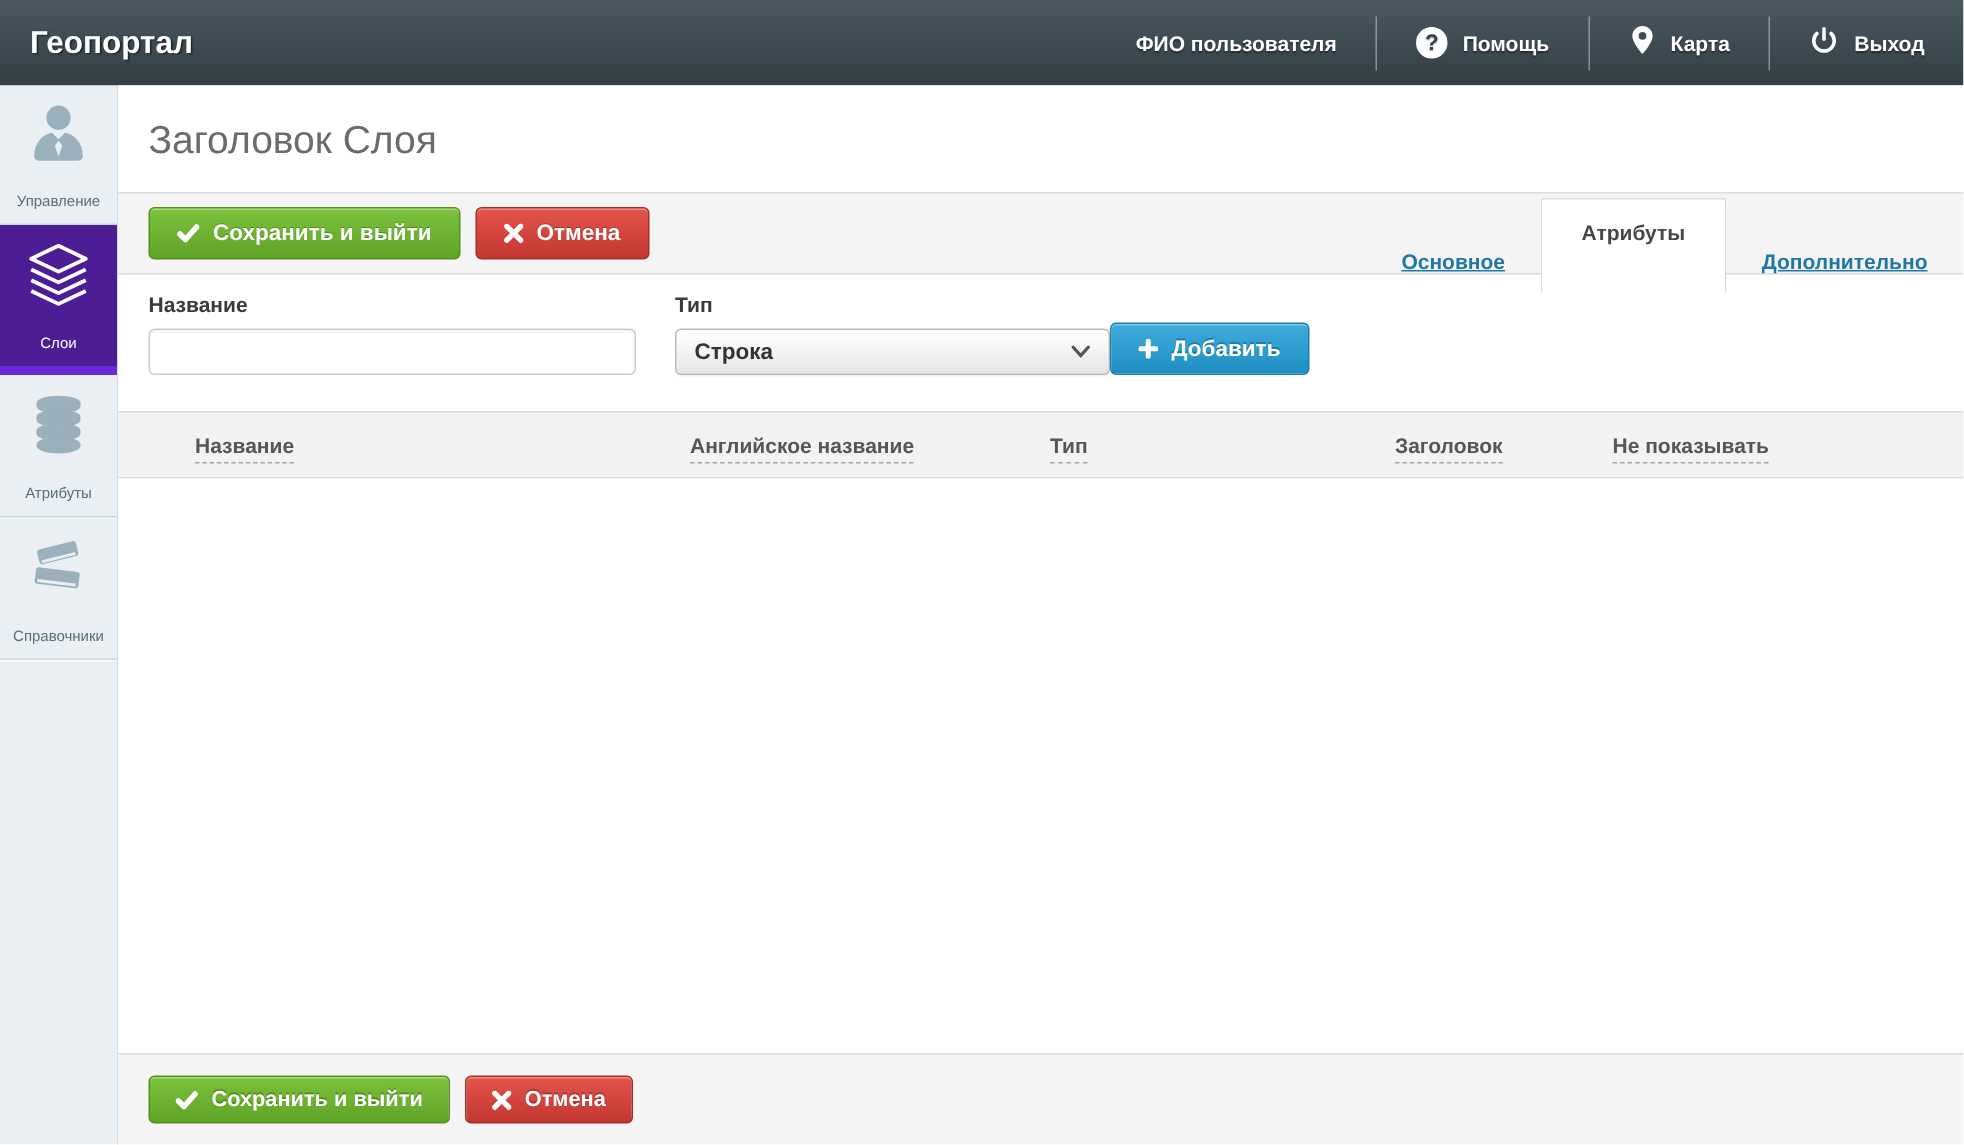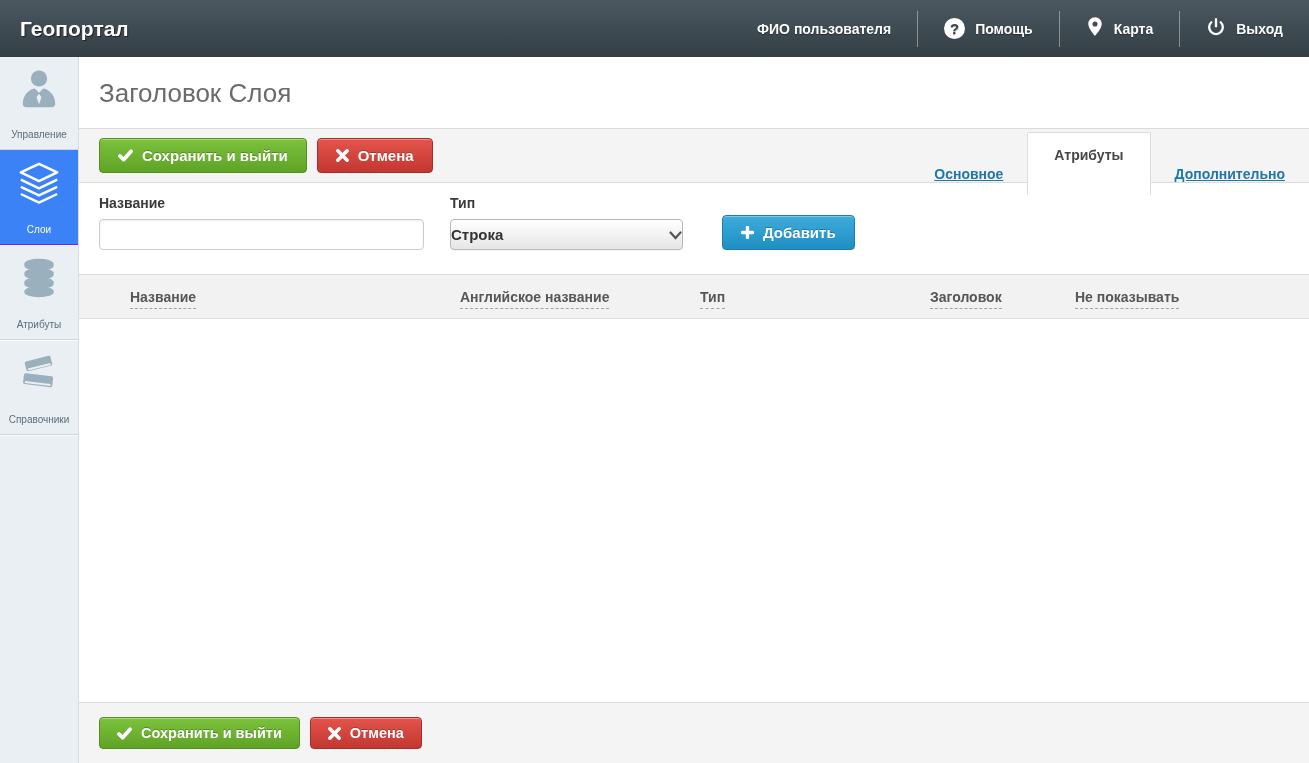--- a/index.html
+++ b/index.html
@@ -61,22 +61,22 @@
     box-shadow: 0 1px 0 rgba(255,255,255,.8);
     cursor: pointer;
   }
   .side-item .icon { display: block; margin: 0 auto; }
   .side-item svg { display: block; margin: 0 auto; }
   .side-label {
     display: block; margin-top: 19px;
     font-size: 10px; color: #5c6e79; white-space: nowrap;
   }
   .side-item.active {
-    background: #3b82f6;
-    border-bottom: 1px solid #6d28d9;
+    background: #4c1d95;
+    border-bottom: 6px solid #6d28d9;
     box-shadow: none;
   }
   .side-item.active .side-label { color: #fff; }
 
   
   .main { flex: 1; display: flex; flex-direction: column; min-width: 0; background: #fff; }
 
   .title-bar { padding: 21px 20px 19px; background: #fff; }
   .page-title { font-size: 26px; font-weight: normal; color: #6b6b6b; }
 
@@ -134,30 +134,30 @@
   .text-input {
     width: 325px; height: 31px;
     border: 1px solid #ccc; border-radius: 4px;
     padding: 0 10px; font-size: 14px; color: #333;
     font-family: "Liberation Sans", sans-serif;
     box-shadow: inset 0 1px 2px rgba(0,0,0,.08);
     outline: none;
   }
   .field + .field { margin-left: 26px; }
   .select {
-    width: 233px; height: 31px;
+    width: 290px; height: 31px;
     border: 1px solid #b8b8b8; border-radius: 4px;
     background: linear-gradient(#ffffff, #e6e6e6);
     display: flex; align-items: center;
-    padding: 0 0; cursor: pointer;
+    padding: 0 12px; cursor: pointer;
     box-shadow: 0 1px 1px rgba(0,0,0,.05);
   }
   .select-value { font-size: 15px; font-weight: bold; color: #333; }
   .select .chev { margin-left: auto; }
-  .add-btn-wrap { margin-left: 39px; }
+  .add-btn-wrap { }
 
   
   .thead {
     background: #f2f2f2;
     border-top: 1px solid #dcdcdc;
     border-bottom: 1px solid #dcdcdc;
     height: 45px; flex: 0 0 45px;
     display: flex; align-items: center;
     padding-left: 51px;
   }

